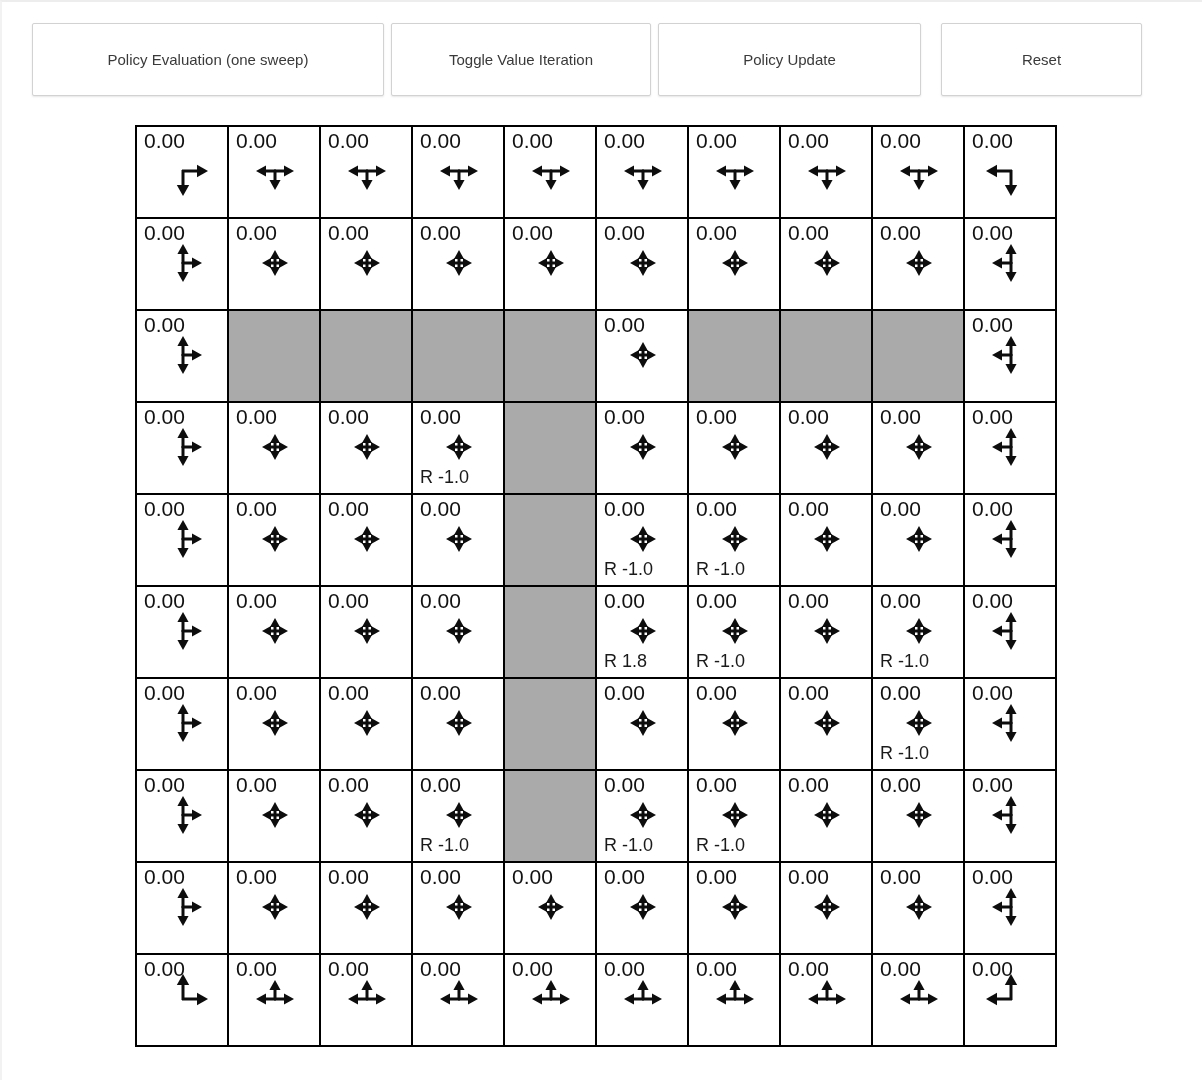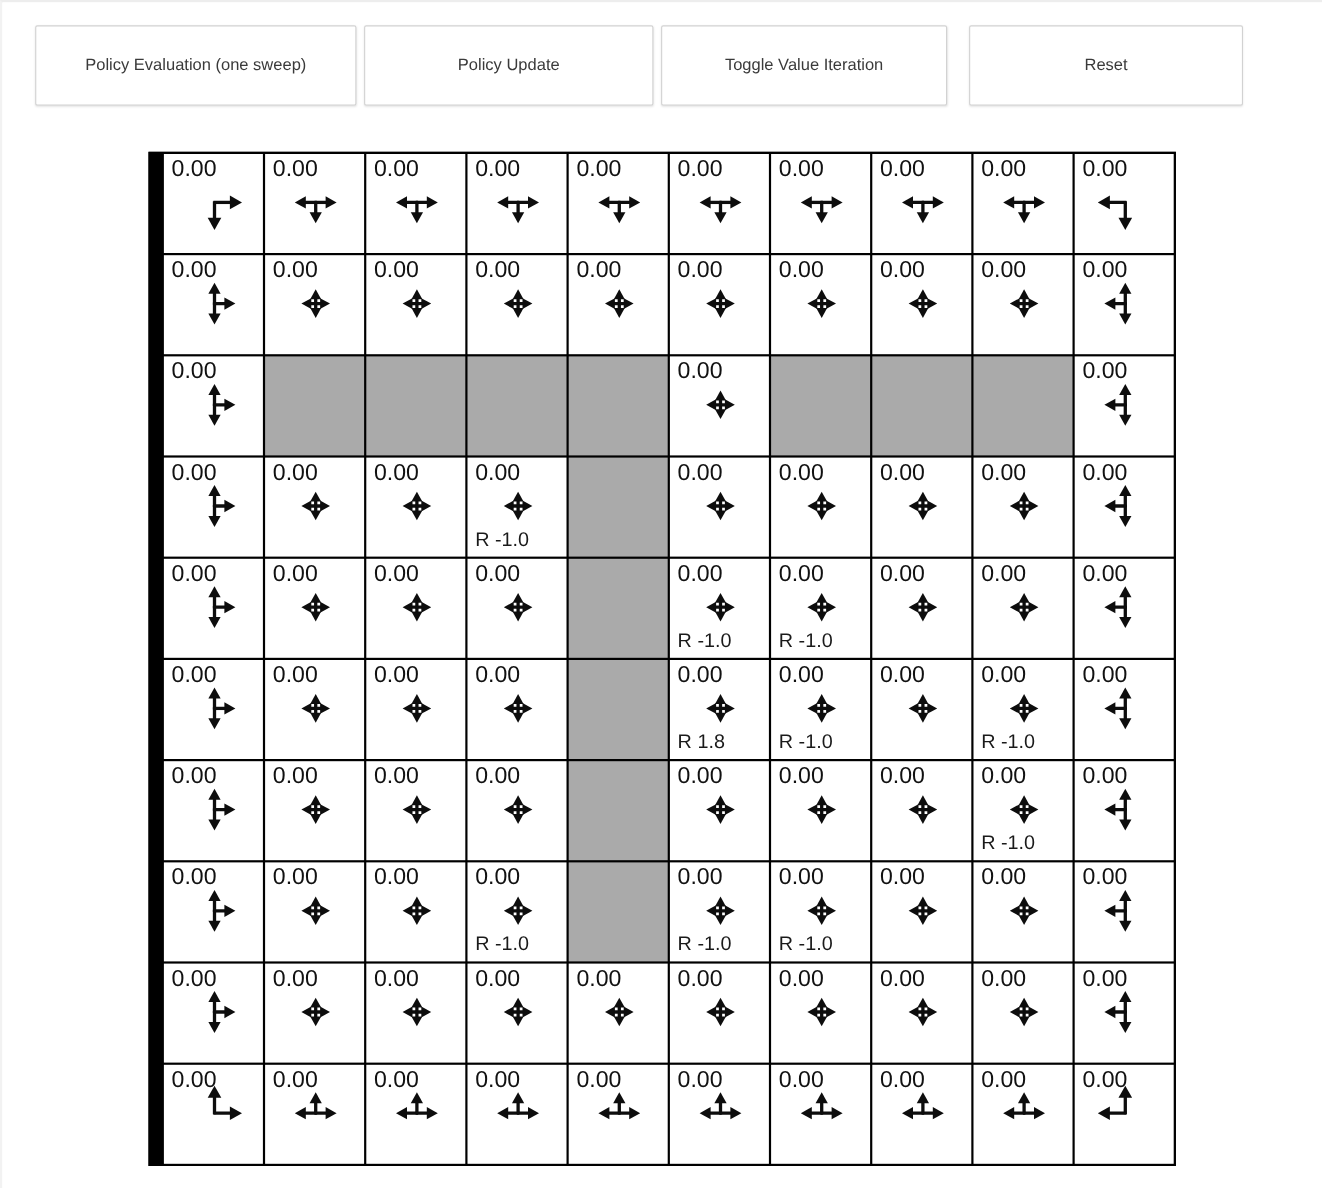--- a/index.html
+++ b/index.html
@@ -16,29 +16,29 @@
   .toolbar{
     position:absolute;left:30px;top:21px;display:flex;gap:7px;
   }
   .btn{
     height:73px;background:#ffffff;border:1px solid #d2d2d2;border-radius:2px;
     box-shadow:0 1px 2px rgba(0,0,0,0.10);
     display:flex;align-items:center;justify-content:center;
     font-size:15px;color:#3a3a3a;cursor:pointer;box-sizing:border-box;
     white-space:nowrap;
   }
-  .btn.b1{width:292px;}
+  .btn.b1{width:352px;}
   .btn.b2{width:263px;}
   .btn.b3{width:260px;}
-  .btn.b4{width:249px;margin-left:13px;}
+  .btn.b4{width:201px;margin-left:13px;}
   
   .grid{
-    position:absolute;left:133px;top:136px;
+    position:absolute;left:133px;top:123px;
     display:grid;grid-template-columns:repeat(10,90px);grid-auto-rows:90px;
-    gap:2px;background:var(--line,#000);border:2px solid var(--line,#000);padding-left:12px;
+    gap:2px;background:var(--line,#000);border:2px solid var(--line,#000);
   }
   .cell{
     position:relative;background:var(--cellbg,#fff);overflow:visible;
   }
   .cell.wall{background:var(--wall,#aaaaaa);}
   .cell .val{
     position:absolute;left:7px;top:3px;
     font-size:21px;color:var(--valcol,#111);letter-spacing:0px;line-height:1.05;
   }
   .cell .rw{
@@ -46,22 +46,22 @@
     font-size:18px;color:var(--rwcol,#1a1a1a);
   }
   .cell svg.arrows{position:absolute;left:0;top:0;pointer-events:none;}
 </style>
 </head>
 <body>
 
 <div class="page">
   <div class="toolbar">
     <button class="btn b1">Policy Evaluation (one sweep)</button>
+    <button class="btn b3">Toggle Value Iteration</button>
     <button class="btn b2">Policy Update</button>
-    <button class="btn b3">Toggle Value Iteration</button>
     <button class="btn b4">Reset</button>
   </div>
   <div class="grid" id="grid" style="grid-template-columns: repeat(10, 90px);">
       <div class="cell">
         <span class="val">0.00</span>
         <svg class="arrows" width="90" height="90" viewBox="0 0 90 90">
           <g transform="rotate(0 46 44)">
             <line x1="45" y1="44" x2="61" y2="44" stroke="#0d0d0d" stroke-width="3"></line>
             <polygon fill="#0d0d0d" points="71,44 60,37.8 60,50.2"></polygon>
           </g>

